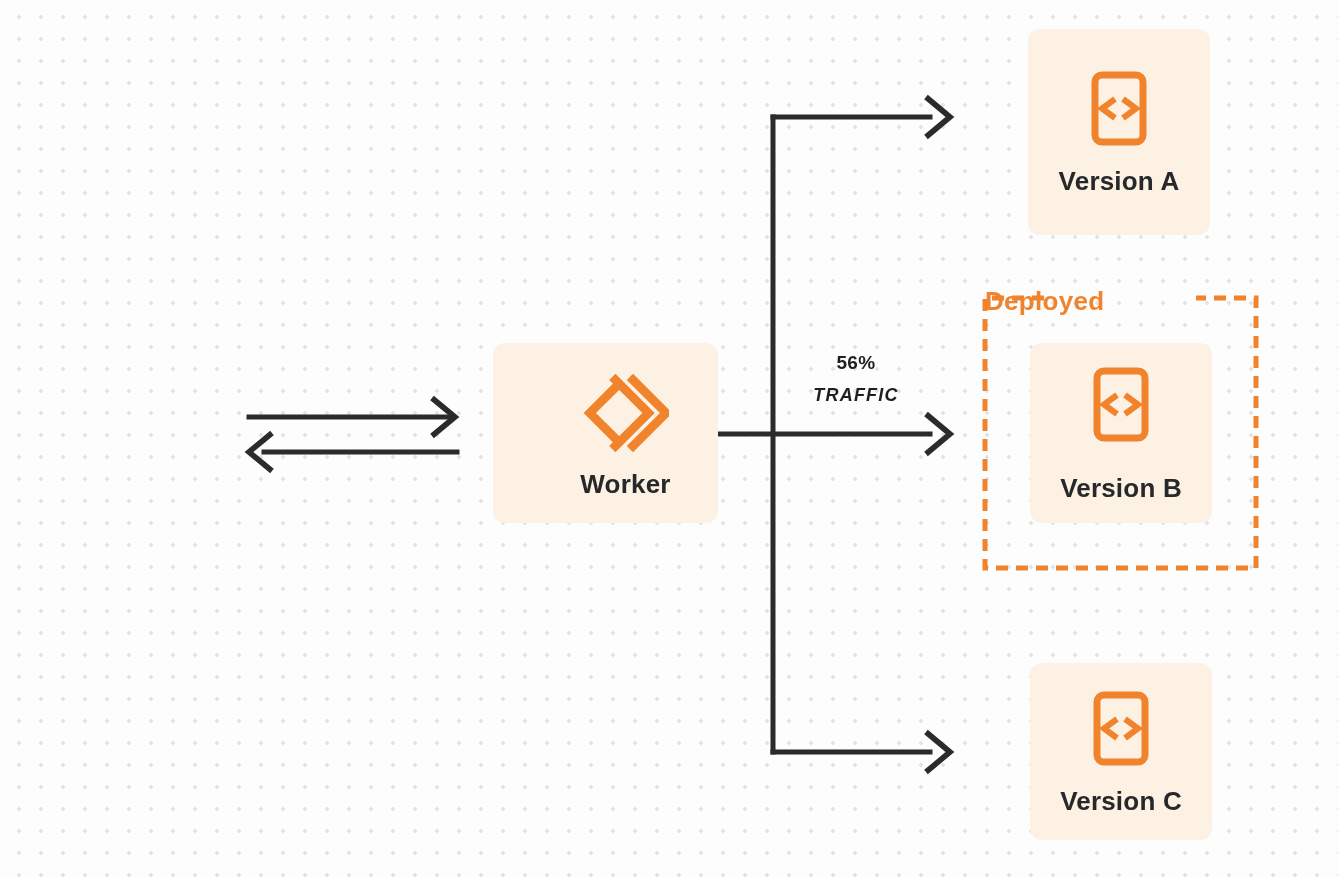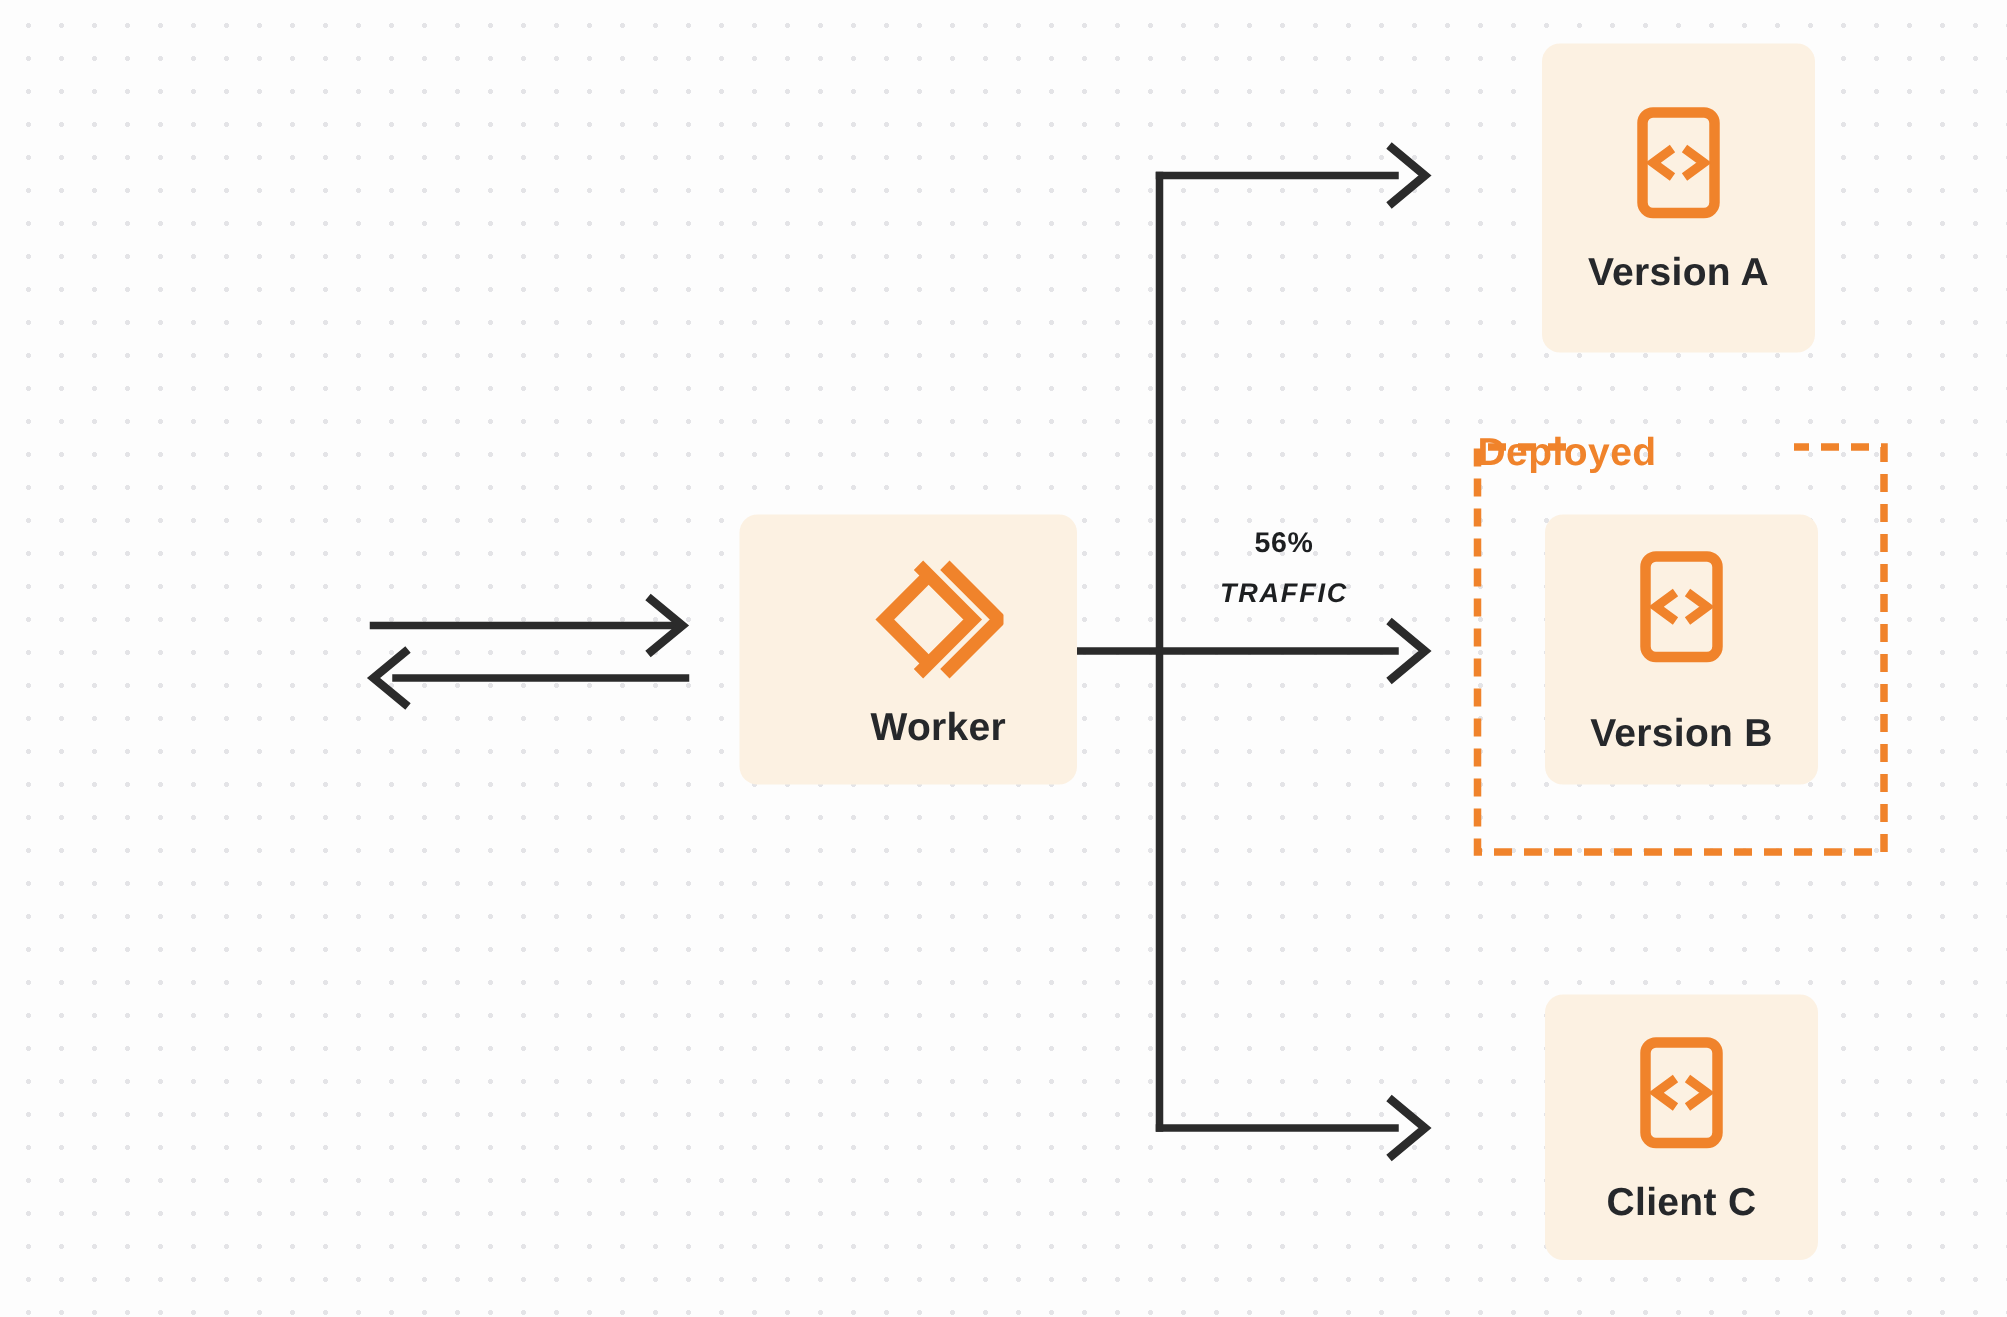--- a/index.html
+++ b/index.html
@@ -171,16 +171,16 @@
   </div>
 
   <div class="node peach version-node-c">
     <span class="icon-wrap version-icon-wrap">
       <svg width="56" height="75" viewBox="0 0 56 75">
         <rect class="code-icon-rect" x="4" y="4" width="48" height="67" rx="7"></rect>
         <path class="code-icon-chevron" d="M 24 28 L 11 37.5 L 24 47"></path>
         <path class="code-icon-chevron" d="M 32 28 L 45 37.5 L 32 47"></path>
       </svg>
     </span>
-    <div class="node-label">Client C</div>
+    <div class="node-label">Version C</div>
   </div>
 
 </div>
 
 </body></html>

